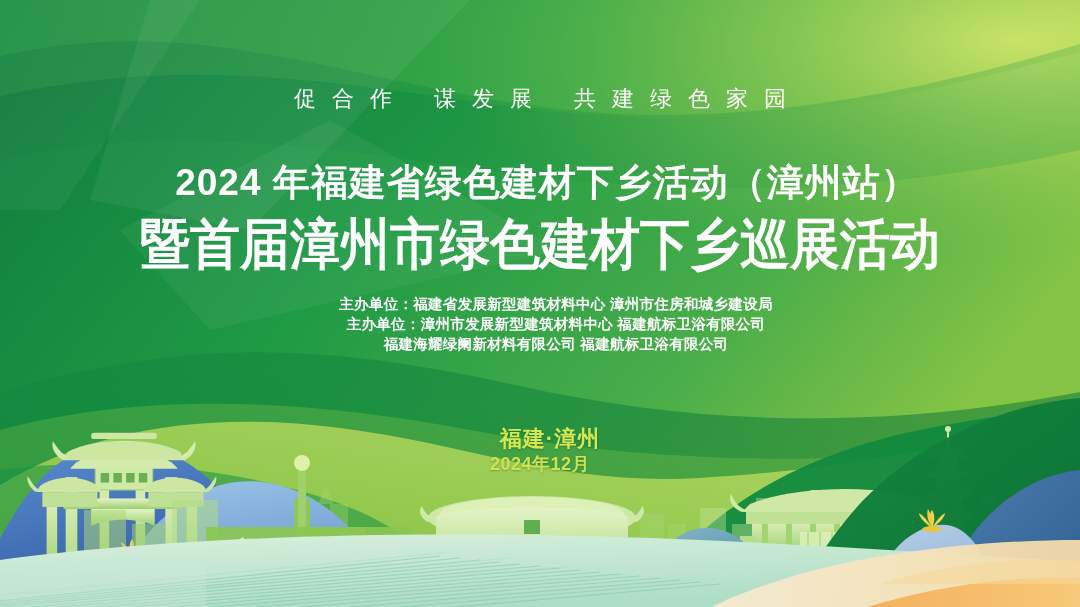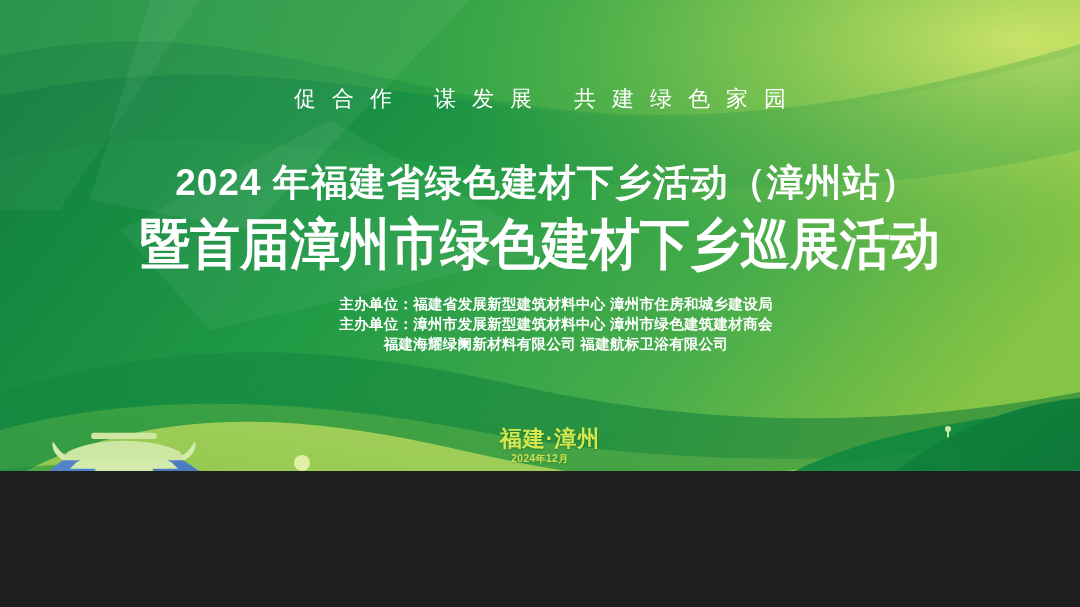--- a/index.html
+++ b/index.html
@@ -1,21 +1,21 @@
 <!DOCTYPE html>
 <html><head>
 <meta charset="utf-8">
 <style>
   * { margin:0; padding:0; box-sizing:border-box; }
   html,body { background:#1e1e1e; }
   body { font-family:"Liberation Sans","DejaVu Sans",sans-serif; }
 
   #poster {
     position:relative;
-    width:1080px; height:471px;
+    width:1080px; height:607px;
     overflow:hidden;
     background:#be185d;
   }
 
   
   .bg-layer { position:absolute; inset:0; }
   .bg-svg  { position:absolute; inset:0; width:1080px; height:607px; display:block; }
 
   
   .text-layer { position:absolute; inset:0; }
@@ -74,21 +74,21 @@
     color:#d6e84f;
     font-size:22px;
     font-weight:700;
     letter-spacing:1px;
     text-shadow:0 1px 2px rgba(0,60,20,.35);
   }
   .date {
     position:absolute; top:452px; left:0; width:1080px;
     text-align:center;
     color:#cfe253;
-    font-size:10px;
+    font-size:18px;
     font-weight:700;
     letter-spacing:.5px;
     text-shadow:0 1px 2px rgba(0,60,20,.30);
   }
 </style>
 </head>
 <body>
 
 <div id="poster">
 
@@ -464,21 +464,21 @@
     </div>
 
     <div class="title1">2024 年福建省绿色建材下乡活动（漳州站）</div>
     <div class="title2">暨首届漳州市绿色建材下乡巡展活动</div>
 
     <div class="orgblock">
       <div class="orgline">
         <span class="lbl">主办单位：</span><span class="val">福建省发展新型建筑材料中心  漳州市住房和城乡建设局</span>
       </div>
       <div class="orgline">
-        <span class="lbl">主办单位：</span><span class="val">漳州市发展新型建筑材料中心  漳州市绿色建筑建材商会</span>
+        <span class="lbl">主办单位：</span><span class="val">漳州市发展新型建筑材料中心  福建航标卫浴有限公司</span>
       </div>
       <div class="orgline indent">
         <span class="lbl"></span><span class="val">福建海耀绿阑新材料有限公司  福建航标卫浴有限公司</span>
       </div>
     </div>
 
     <div class="place">福建·漳州</div>
     <div class="date">2024年12月</div>
 
   </div>

